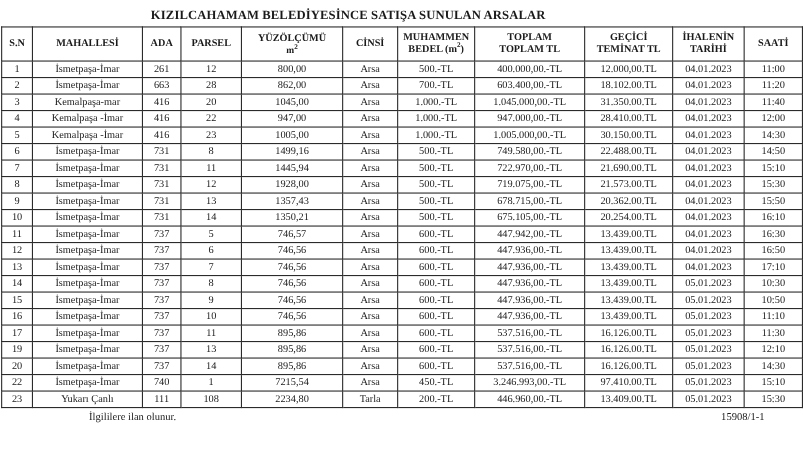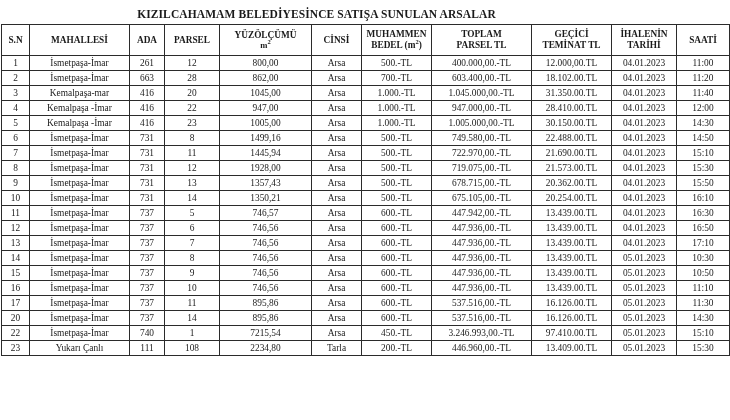--- a/index.html
+++ b/index.html
@@ -136,21 +136,21 @@
           <span class="hdr-two-line">YÜZÖLÇÜMÜ</span>
           <span class="hdr-sub">m<sup>2</sup></span>
         </th>
         <th>CİNSİ</th>
         <th>
           <span class="hdr-two-line">MUHAMMEN</span>
           <span class="hdr-two-line">BEDEL (m<sup>2</sup>)</span>
         </th>
         <th>
           <span class="hdr-two-line">TOPLAM</span>
-          <span class="hdr-two-line">PARSEL TL</span>
+          <span class="hdr-two-line">TOPLAM TL</span>
         </th>
         <th>
           <span class="hdr-two-line">GEÇİCİ</span>
           <span class="hdr-two-line">TEMİNAT TL</span>
         </th>
         <th>
           <span class="hdr-two-line">İHALENİN</span>
           <span class="hdr-two-line">TARİHİ</span>
         </th>
         <th>SAATİ</th>
@@ -372,20 +372,33 @@
           <td>11</td>
           <td>895,86</td>
           <td>Arsa</td>
           <td>600.-TL</td>
           <td>537.516,00.-TL</td>
           <td>16.126.00.TL</td>
           <td>05.01.2023</td>
           <td>11:30</td>
         </tr>
         <tr>
+          <td>19</td>
+          <td>İsmetpaşa-İmar</td>
+          <td>737</td>
+          <td>13</td>
+          <td>895,86</td>
+          <td>Arsa</td>
+          <td>600.-TL</td>
+          <td>537.516,00.-TL</td>
+          <td>16.126.00.TL</td>
+          <td>05.01.2023</td>
+          <td>12:10</td>
+        </tr>
+        <tr>
           <td>20</td>
           <td>İsmetpaşa-İmar</td>
           <td>737</td>
           <td>14</td>
           <td>895,86</td>
           <td>Arsa</td>
           <td>600.-TL</td>
           <td>537.516,00.-TL</td>
           <td>16.126.00.TL</td>
           <td>05.01.2023</td>
@@ -413,14 +426,18 @@
           <td>Tarla</td>
           <td>200.-TL</td>
           <td>446.960,00.-TL</td>
           <td>13.409.00.TL</td>
           <td>05.01.2023</td>
           <td>15:30</td>
         </tr>
       </tbody>
   </table>
 
+  <div class="footer">
+    <div class="footer-left">İlgililere ilan olunur.</div>
+    <div class="footer-right">15908/1-1</div>
+  </div>
 
 </div>
 
 </body></html>

